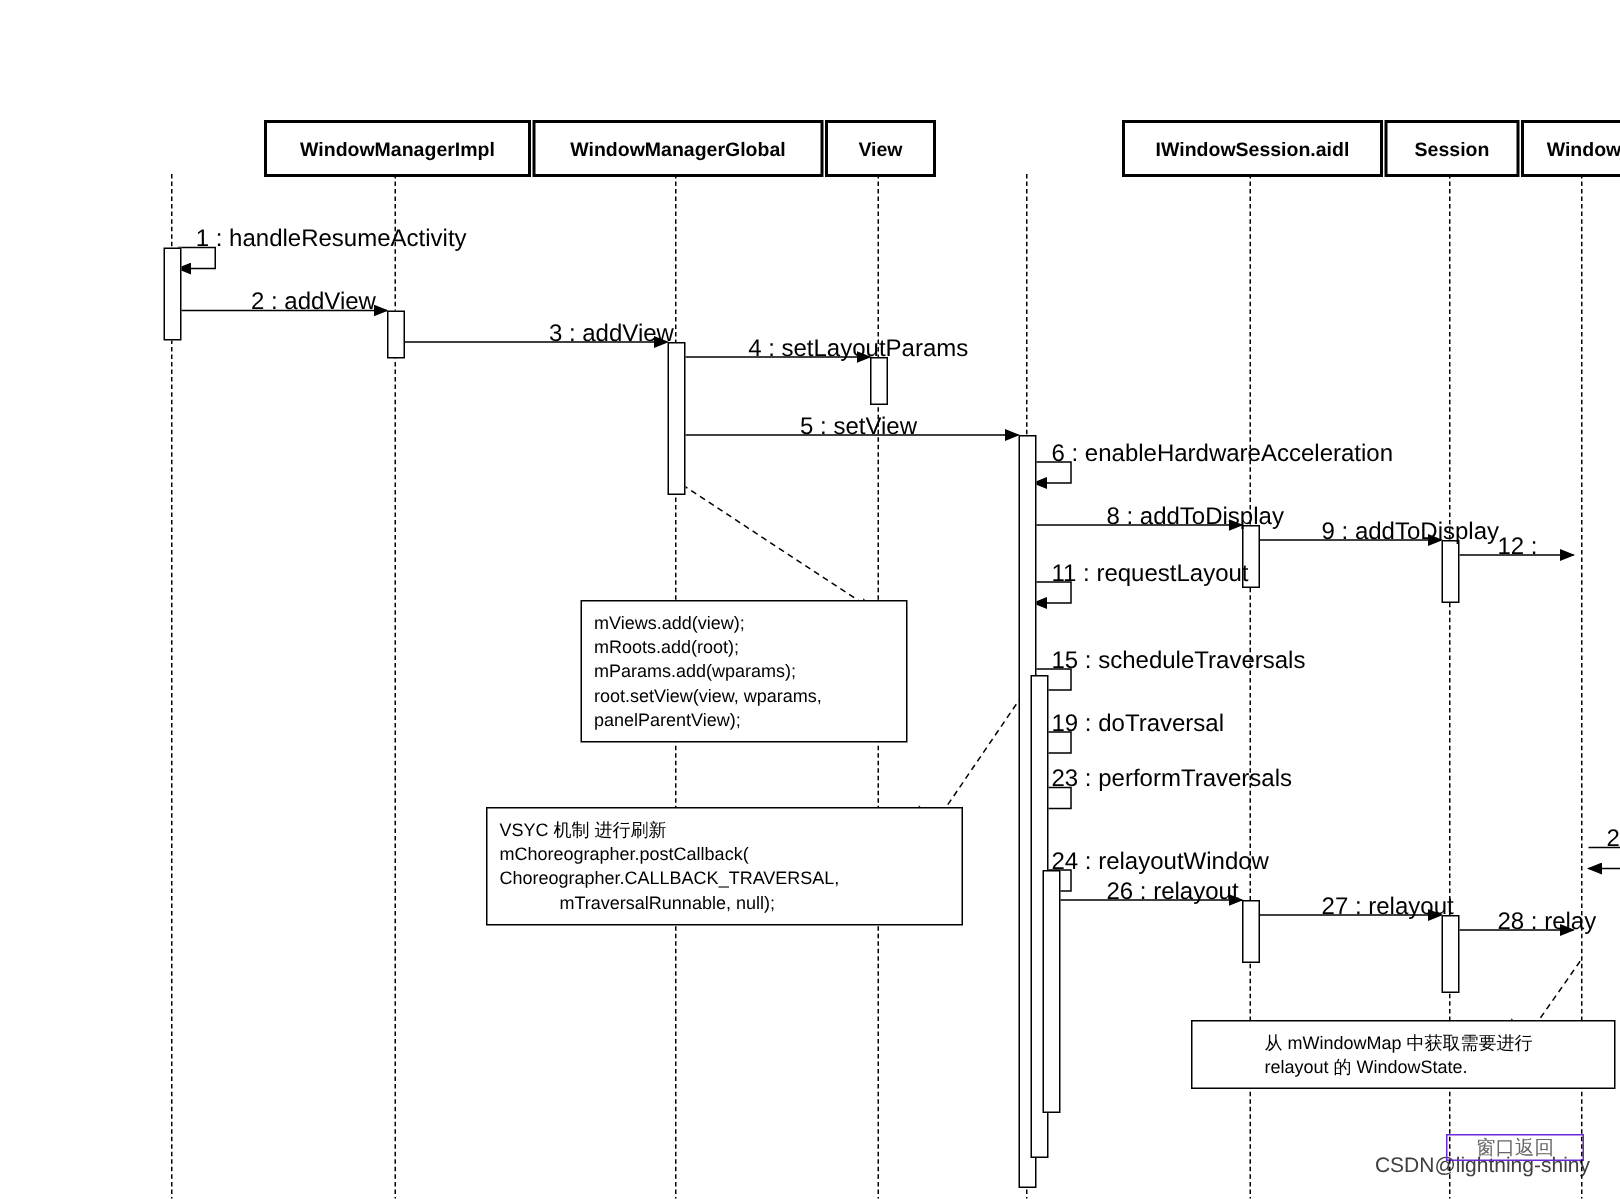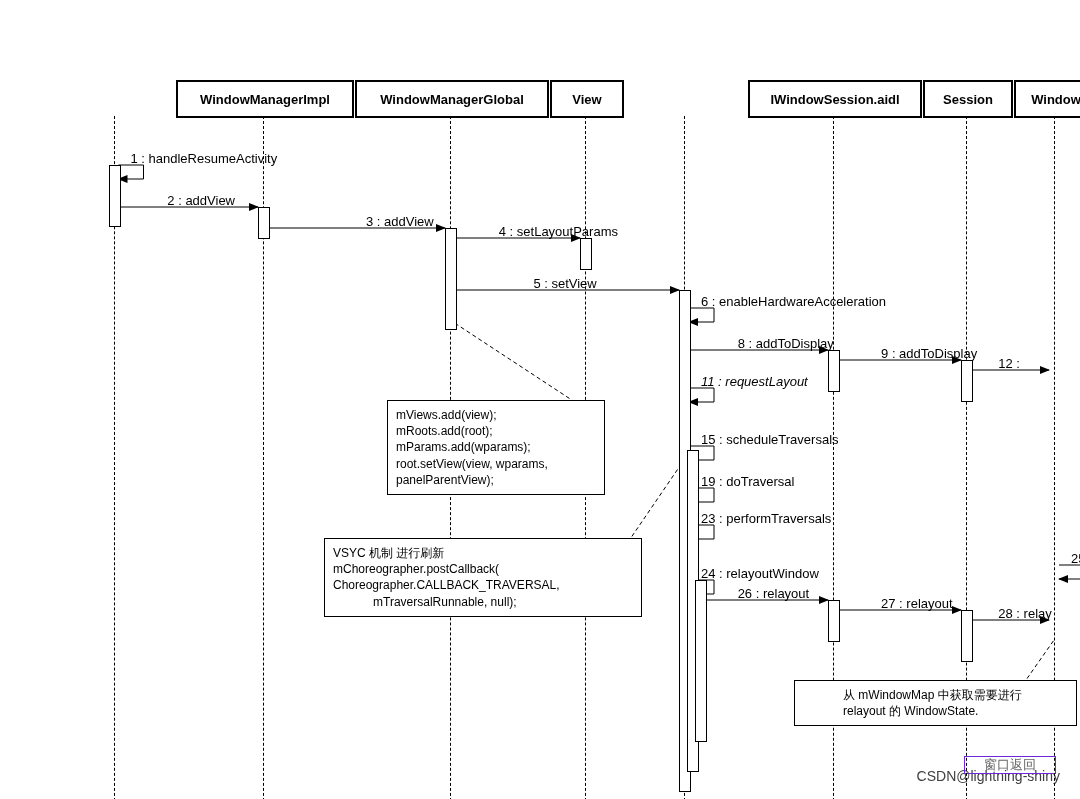--- a/index.html
+++ b/index.html
@@ -1,21 +1,21 @@
 <!DOCTYPE html>
 <html><head>
 <meta charset="utf-8">
 <style>
   html,body{margin:0;padding:0;background:#fff;font-family:"Arial","Microsoft YaHei",sans-serif;font-size:12px;color:#000}
   #stage{position:relative;width:1080px;height:799px;overflow:hidden}
   .participant{position:absolute;top:80px;height:34px;border:2px solid #000;background:#fff;display:flex;align-items:center;justify-content:center;font-weight:600;font-size:13px;white-space:nowrap}
   .lifeline{position:absolute;top:116px;height:700px;border-left:1px dashed #000}
   .activation{position:absolute;width:10px;background:#fff;border:1px solid #000}
   svg.arrows{position:absolute;left:0;top:0;width:1080px;height:799px;pointer-events:none}
-  .msg{position:absolute;font-size:13px;white-space:nowrap}
+  .msg{position:absolute;font-size:16px;white-space:nowrap}
   .note{position:absolute;background:#fff;border:1px solid #000;padding:6px 8px;font-size:12px;line-height:1.35;white-space:pre}
   .watermark{position:absolute;right:20px;bottom:15px;color:#404040;font-size:14px;pointer-events:none}
   .cut{position:absolute;right:24px;bottom:25px;border:1px solid #6d28d9;width:90px;height:16px;color:#666;font-size:13px;display:flex;align-items:center;justify-content:center}
 </style>
 </head>
 <body>
 
 <div id="stage">
   <svg class="arrows">
     <defs>
@@ -81,21 +81,21 @@
     <div class="activation" style="left: 961px; top: 610px; height: 50px;"></div>
     <div class="msg" style="left: 130.5px; top: 151px;">1 : handleResumeActivity</div>
     <div class="msg" style="left: 167.325px; top: 193px;">2 : addView</div>
     <div class="msg" style="left: 329.95px; top: 214px; margin-left: 36px;">3 : addView</div>
     <div class="msg" style="left: 498.75px; top: 224px;">4 : setLayoutParams</div>
     <div class="msg" style="left: 533.4px; top: 276px;">5 : setView</div>
     <div class="msg" style="left: 701px; top: 294px;">6 : enableHardwareAcceleration</div>
     <div class="msg" style="left: 737.65px; top: 336px;">8 : addToDisplay</div>
     <div class="msg" style="left: 881.05px; top: 346px;">9 : addToDisplay</div>
     <div class="msg" style="left: 998.3px; top: 356px;">12 : </div>
-    <div class="msg" style="left: 701px; top: 374px; font-style: italic;">11 : requestLayout</div>
+    <div class="msg" style="left: 701px; top: 374px;">11 : requestLayout</div>
     <div class="msg" style="left: 701px; top: 432px;">15 : scheduleTraversals</div>
     <div class="msg" style="left: 701px; top: 474px;">19 : doTraversal</div>
     <div class="msg" style="left: 701px; top: 511px;">23 : performTraversals</div>
     <div class="msg" style="left: 1071px; top: 551px;">25 : no</div>
     <div class="msg" style="left: 701px; top: 566px;">24 : relayoutWindow</div>
     <div class="msg" style="left: 737.65px; top: 586px;">26 : relayout</div>
     <div class="msg" style="left: 881.05px; top: 596px;">27 : relayout</div>
     <div class="msg" style="left: 998.3px; top: 606px;">28 : relay</div>
     <div class="note" style="left: 324px; top: 538px; width: 300px;">VSYC 机制 进行刷新
 mChoreographer.postCallback(

